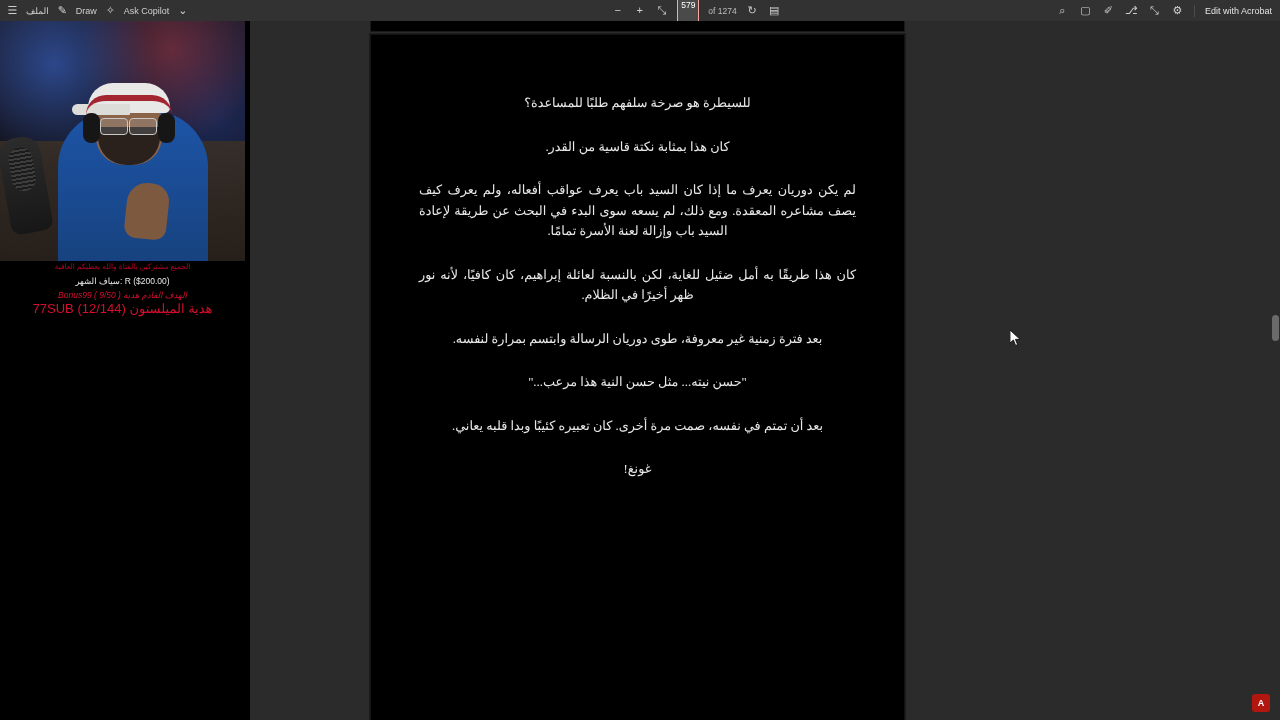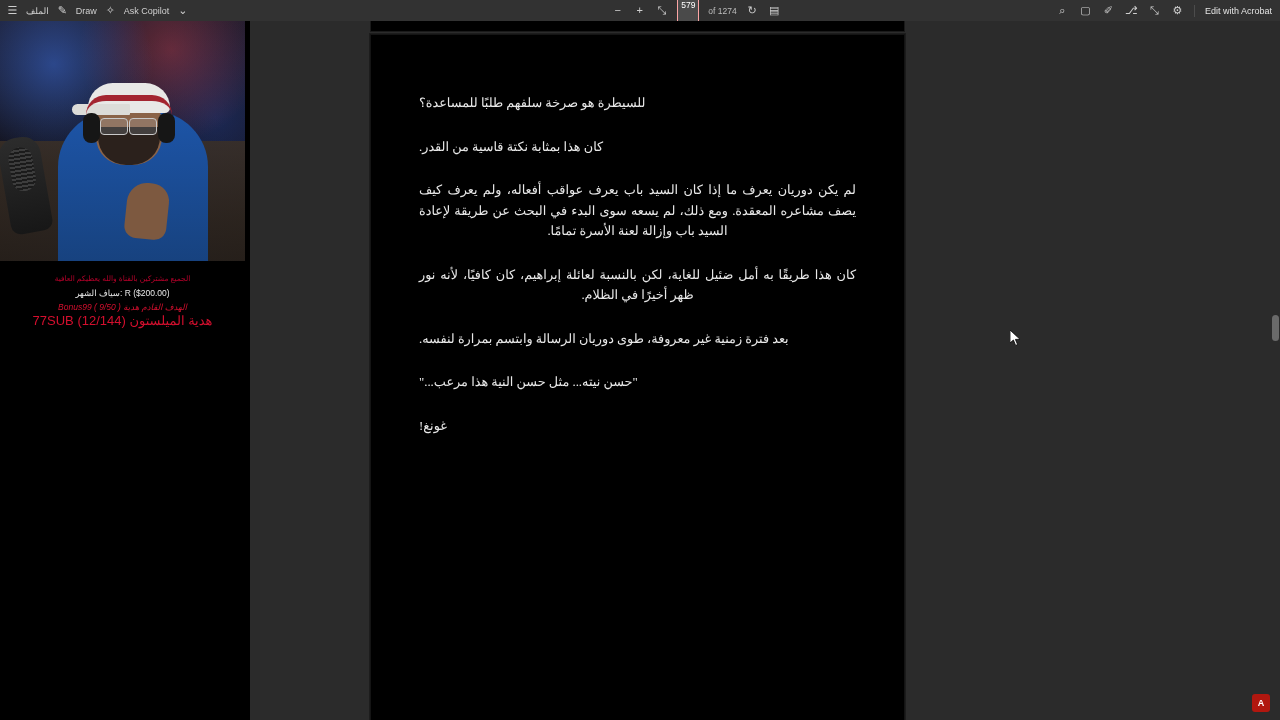--- a/index.html
+++ b/index.html
@@ -219,21 +219,21 @@
     position: absolute;
     left: 126px; bottom: 22px;
     width: 42px; height: 56px;
     background: #7d5940;
     border-radius: 20px 18px 12px 12px;
     transform: rotate(6deg);
   }
 
   .alerts {
     position: absolute;
-    top: 240px;
+    top: 228px;
     left: 0;
     width: 245px;
     padding-top: 11px;
     text-align: center;
     font-size: 8px;
     line-height: 14px;
   }
   .alert-top {
     color: #b4002a;
     font-size: 7.5px;
@@ -287,21 +287,21 @@
     direction: rtl;
     padding: 58px 48px 0 48px;
     color: #e9e9e9;
     font-family: "Liberation Serif", serif;
     font-size: 12.8px;
     line-height: 20.5px;
     text-align: center;
   }
   .para {
     margin: 0 0 23px 0;
-    text-align: left;
+    text-align: center;
   }
   .para.just {
     text-align: justify;
     text-align-last: center;
   }
 
   
   .scrollbar {
     position: absolute;
     top: 21px;
@@ -420,20 +420,21 @@
     <div class="page-prev"></div>
 
     <div class="page">
       <div class="page-body">
         <p class="para">للسيطرة هو صرخة سلفهم طلبًا للمساعدة؟</p>
         <p class="para">كان هذا بمثابة نكتة قاسية من القدر.</p>
         <p class="para just">لم يكن دوريان يعرف ما إذا كان السيد باب يعرف عواقب أفعاله، ولم يعرف كيف يصف مشاعره المعقدة. ومع ذلك، لم يسعه سوى البدء في البحث عن طريقة لإعادة السيد باب وإزالة لعنة الأسرة تمامًا.</p>
         <p class="para just">كان هذا طريقًا به أمل ضئيل للغاية، لكن بالنسبة لعائلة إبراهيم، كان كافيًا، لأنه نور ظهر أخيرًا في الظلام.</p>
         <p class="para">بعد فترة زمنية غير معروفة، طوى دوريان الرسالة وابتسم بمرارة لنفسه.</p>
         <p class="para">"حسن نيته... مثل حسن النية هذا مرعب..."</p>
+        <p class="para">بعد أن تمتم في نفسه، صمت مرة أخرى. كان تعبيره كئيبًا وبدا قلبه يعاني.</p>
         <p class="para">غونغ!</p>
       </div>
     </div>
 
     <div class="acrobat-badge">A</div>
   </div>
 
   <div class="scrollbar">
     <div class="scroll-thumb"></div>
   </div>

